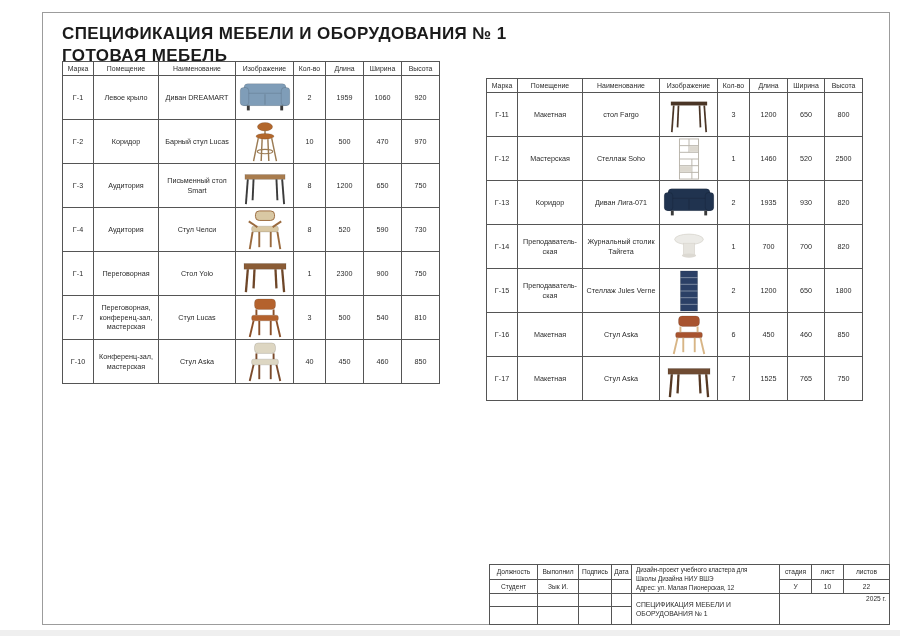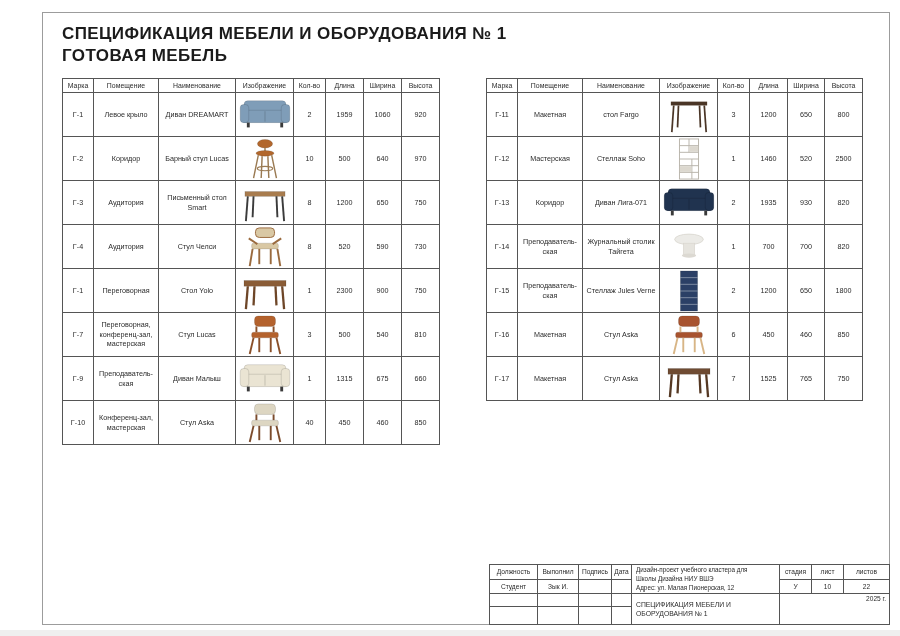--- a/index.html
+++ b/index.html
@@ -4,21 +4,21 @@
 <style>
   *{box-sizing:border-box;}
   html,body{margin:0;padding:0;}
   body{width:900px;height:636px;background:#ffffff;position:relative;overflow:hidden;
        font-family:"Liberation Sans",sans-serif;color:#212121;}
   .frame{position:absolute;left:42px;top:12px;width:848px;height:613px;border:1px solid #9c9c9c;}
   .strip{position:absolute;left:0;top:630px;width:900px;height:6px;background:#efefef;}
   .title{position:absolute;left:62px;top:23px;font-size:17px;font-weight:bold;
          letter-spacing:.4px;line-height:22px;color:#1b1b1b;white-space:nowrap;}
   table.spec{position:absolute;border-collapse:collapse;table-layout:fixed;background:#fff;}
-  #table-left{left:62px;top:78px;width:377px;border-radius:28px;}
+  #table-left{left:62px;top:61px;width:377px;border-radius:28px;}
   #table-right{left:486px;top:78px;width:376px;}
   .spec th,.spec td{border:1px solid #555;font-weight:normal;text-align:center;
         vertical-align:middle;padding:1px 2px;overflow:hidden;}
   .spec thead tr{height:14px;}
   .spec th{font-size:6.9px;color:#2b2b2b;}
   .spec tbody tr{height:44px;}
   .spec td{font-size:7.2px;line-height:1.3;color:#2b2b2b;}
   .spec td.num{font-size:7.2px;}
   .spec td.img{padding:0;}
   .spec svg{display:block;margin:0 auto;}
@@ -98,21 +98,21 @@
     <ellipse cx="27" cy="16" rx="9.5" ry="3" fill="#b2672c" stroke="rgba(0,0,0,.22)" stroke-width="0.6"></ellipse>
     <line x1="20" y1="18" x2="15" y2="42" stroke="#9a7a52" stroke-width="1.5"></line>
     <line x1="34" y1="18" x2="39" y2="42" stroke="#9a7a52" stroke-width="1.5"></line>
     <line x1="24" y1="19" x2="23" y2="42" stroke="#9a7a52" stroke-width="1.5"></line>
     <line x1="30" y1="19" x2="31" y2="42" stroke="#9a7a52" stroke-width="1.5"></line>
     <ellipse cx="27" cy="32" rx="8" ry="2.3" fill="none" stroke="#9a7a52" stroke-width="1.2"></ellipse>
           </svg>
         </td>
         <td class="num">10</td>
         <td class="num">500</td>
-        <td class="num">640</td>
+        <td class="num">470</td>
         <td class="num">970</td>
       </tr>
       <tr>
         <td class="txt">Г-3</td>
         <td class="txt">Аудитория</td>
         <td class="txt">Письменный стол Smart</td>
         <td class="img">
           <svg viewBox="0 0 54 44" width="54" height="42">
             <rect x="6" y="10" width="42" height="5" fill="#a87c4e" stroke="rgba(0,0,0,.22)" stroke-width="0.6"></rect>
     <line x1="9" y1="15" x2="7" y2="41" stroke="#3b3b3b" stroke-width="2"></line>
@@ -178,40 +178,20 @@
     <line x1="15" y1="25" x2="11" y2="42" stroke="#8a4f28" stroke-width="2"></line>
     <line x1="39" y1="25" x2="43" y2="42" stroke="#8a4f28" stroke-width="2"></line>
     <line x1="21" y1="25" x2="21" y2="40" stroke="#8a4f28" stroke-width="2"></line>
     <line x1="33" y1="25" x2="33" y2="40" stroke="#8a4f28" stroke-width="2"></line>
           </svg>
         </td>
         <td class="num">3</td>
         <td class="num">500</td>
         <td class="num">540</td>
         <td class="num">810</td>
-      </tr>
-      <tr>
-        <td class="txt">Г-9</td>
-        <td class="txt">Преподаватель-ская</td>
-        <td class="txt">Диван Малыш</td>
-        <td class="img">
-          <svg viewBox="0 0 54 44" width="54" height="42">
-            <rect x="5" y="7" width="44" height="16" rx="4" fill="#eae4d3" stroke="rgba(0,0,0,.22)" stroke-width="0.6"></rect>
-    <rect x="3" y="17" width="48" height="13" rx="3" fill="#eae4d3" stroke="rgba(0,0,0,.22)" stroke-width="0.6"></rect>
-    <rect x="1" y="11" width="9" height="19" rx="3.5" fill="#eae4d3" stroke="rgba(0,0,0,.22)" stroke-width="0.6"></rect>
-    <rect x="44" y="11" width="9" height="19" rx="3.5" fill="#eae4d3" stroke="rgba(0,0,0,.22)" stroke-width="0.6"></rect>
-    <line x1="27" y1="18" x2="27" y2="29" stroke="rgba(0,0,0,.22)" stroke-width="0.8"></line>
-    <rect x="8" y="30" width="3" height="5" fill="#3a3a3a"></rect>
-            <rect x="43" y="30" width="3" height="5" fill="#3a3a3a"></rect>
-          </svg>
-        </td>
-        <td class="num">1</td>
-        <td class="num">1315</td>
-        <td class="num">675</td>
-        <td class="num">660</td>
       </tr>
       <tr>
         <td class="txt">Г-10</td>
         <td class="txt">Конференц-зал, мастерская</td>
         <td class="txt">Стул Aska</td>
         <td class="img">
           <svg viewBox="0 0 54 44" width="54" height="42">
             <rect x="16" y="2" width="22" height="11" rx="4" fill="#ddd6c2" stroke="rgba(0,0,0,.22)" stroke-width="0.6"></rect>
     <rect x="13" y="19" width="28" height="6" rx="2" fill="#ddd6c2" stroke="rgba(0,0,0,.22)" stroke-width="0.6"></rect>
     <line x1="18" y1="13" x2="18" y2="19" stroke="#7b4b2c" stroke-width="2"></line>

